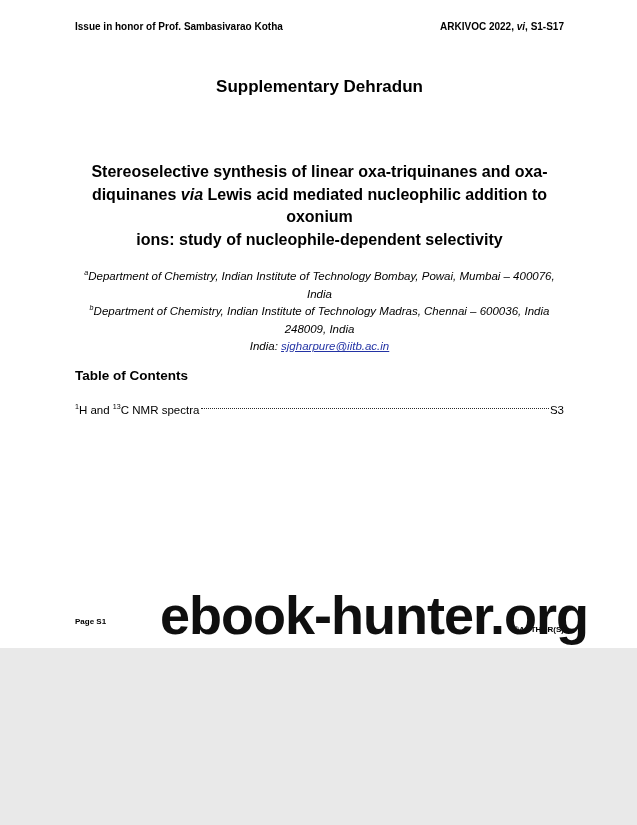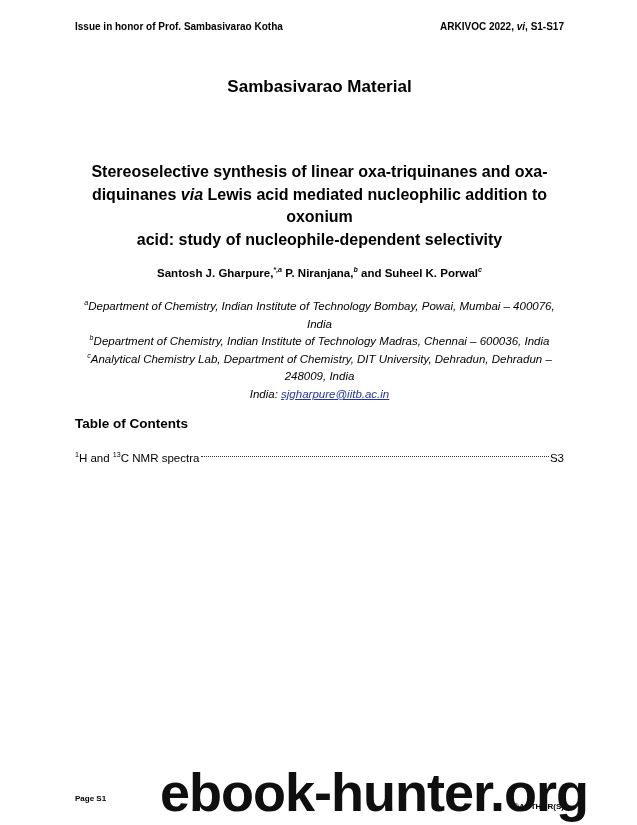--- a/index.html
+++ b/index.html
@@ -1,20 +1,20 @@
 <!DOCTYPE html>
 <html><head>
 <meta charset="utf-8">
 <style>
   * { margin: 0; padding: 0; box-sizing: border-box; }
   html, body { background: #e9e9e9; }
   .page {
     position: relative;
     width: 637px;
-    height: 825px;
+    height: 648px;
     margin: 0 auto;
     background: #ffffff;
     overflow: hidden;
     font-family: "Liberation Sans", sans-serif;
     color: #000000;
   }
   .content { padding: 0 73px 0 75px; }
 
   .header {
     display: flex;
@@ -129,35 +129,33 @@
 <body>
 
 <div class="page">
   <div class="content">
 
     <div class="header">
       <span>Issue in honor of Prof. Sambasivarao Kotha</span>
       <span><span>ARKIVOC 2022, </span><span class="journal-issue">vi</span><span>, S1-S17</span></span>
     </div>
 
-    <div class="supp-heading">Sambasivarao Material</div>
+    <div class="supp-heading">Supplementary Dehradun</div>
 
     <div class="paper-title">
       <span>Stereoselective synthesis of linear oxa-triquinanes and oxa-</span><br>
       <span>diquinanes </span><span class="em">via</span><span> Lewis acid mediated nucleophilic addition to oxonium</span><br>
-      <span>acid: study of nucleophile-dependent selectivity</span>
+      <span>ions: study of nucleophile-dependent selectivity</span>
     </div>
 
-    <div class="authors"><span>Santosh J. Gharpure,</span><sup class="auth-sup">*,a</sup><span> P. Niranjana,</span><sup class="auth-sup">b</sup><span> and Suheel K. Porwal</span><sup class="auth-sup">c</sup></div>
 
     <div class="affiliations">
       <p><sup class="affil-sup">a</sup><span>Department of Chemistry, Indian Institute of Technology Bombay, Powai, Mumbai – 400076,</span></p>
       <p>India</p>
       <p><sup class="affil-sup">b</sup><span>Department of Chemistry, Indian Institute of Technology Madras, Chennai – 600036, India</span></p>
-      <p><sup class="affil-sup">c</sup><span>Analytical Chemistry Lab, Department of Chemistry, DIT University, Dehradun, Dehradun –</span></p>
       <p>248009, India</p>
       <p><span>India: </span><a class="email-link">sjgharpure@iitb.ac.in</a></p>
     </div>
 
     <div class="toc-heading">Table of Contents</div>
 
     <div class="toc-entry">
       <span class="toc-label"><sup class="toc-sup">1</sup><span>H and </span><sup class="toc-sup">13</sup><span>C NMR spectra</span></span>
       <span class="toc-dots"></span>
       <span class="toc-page">S3</span>

